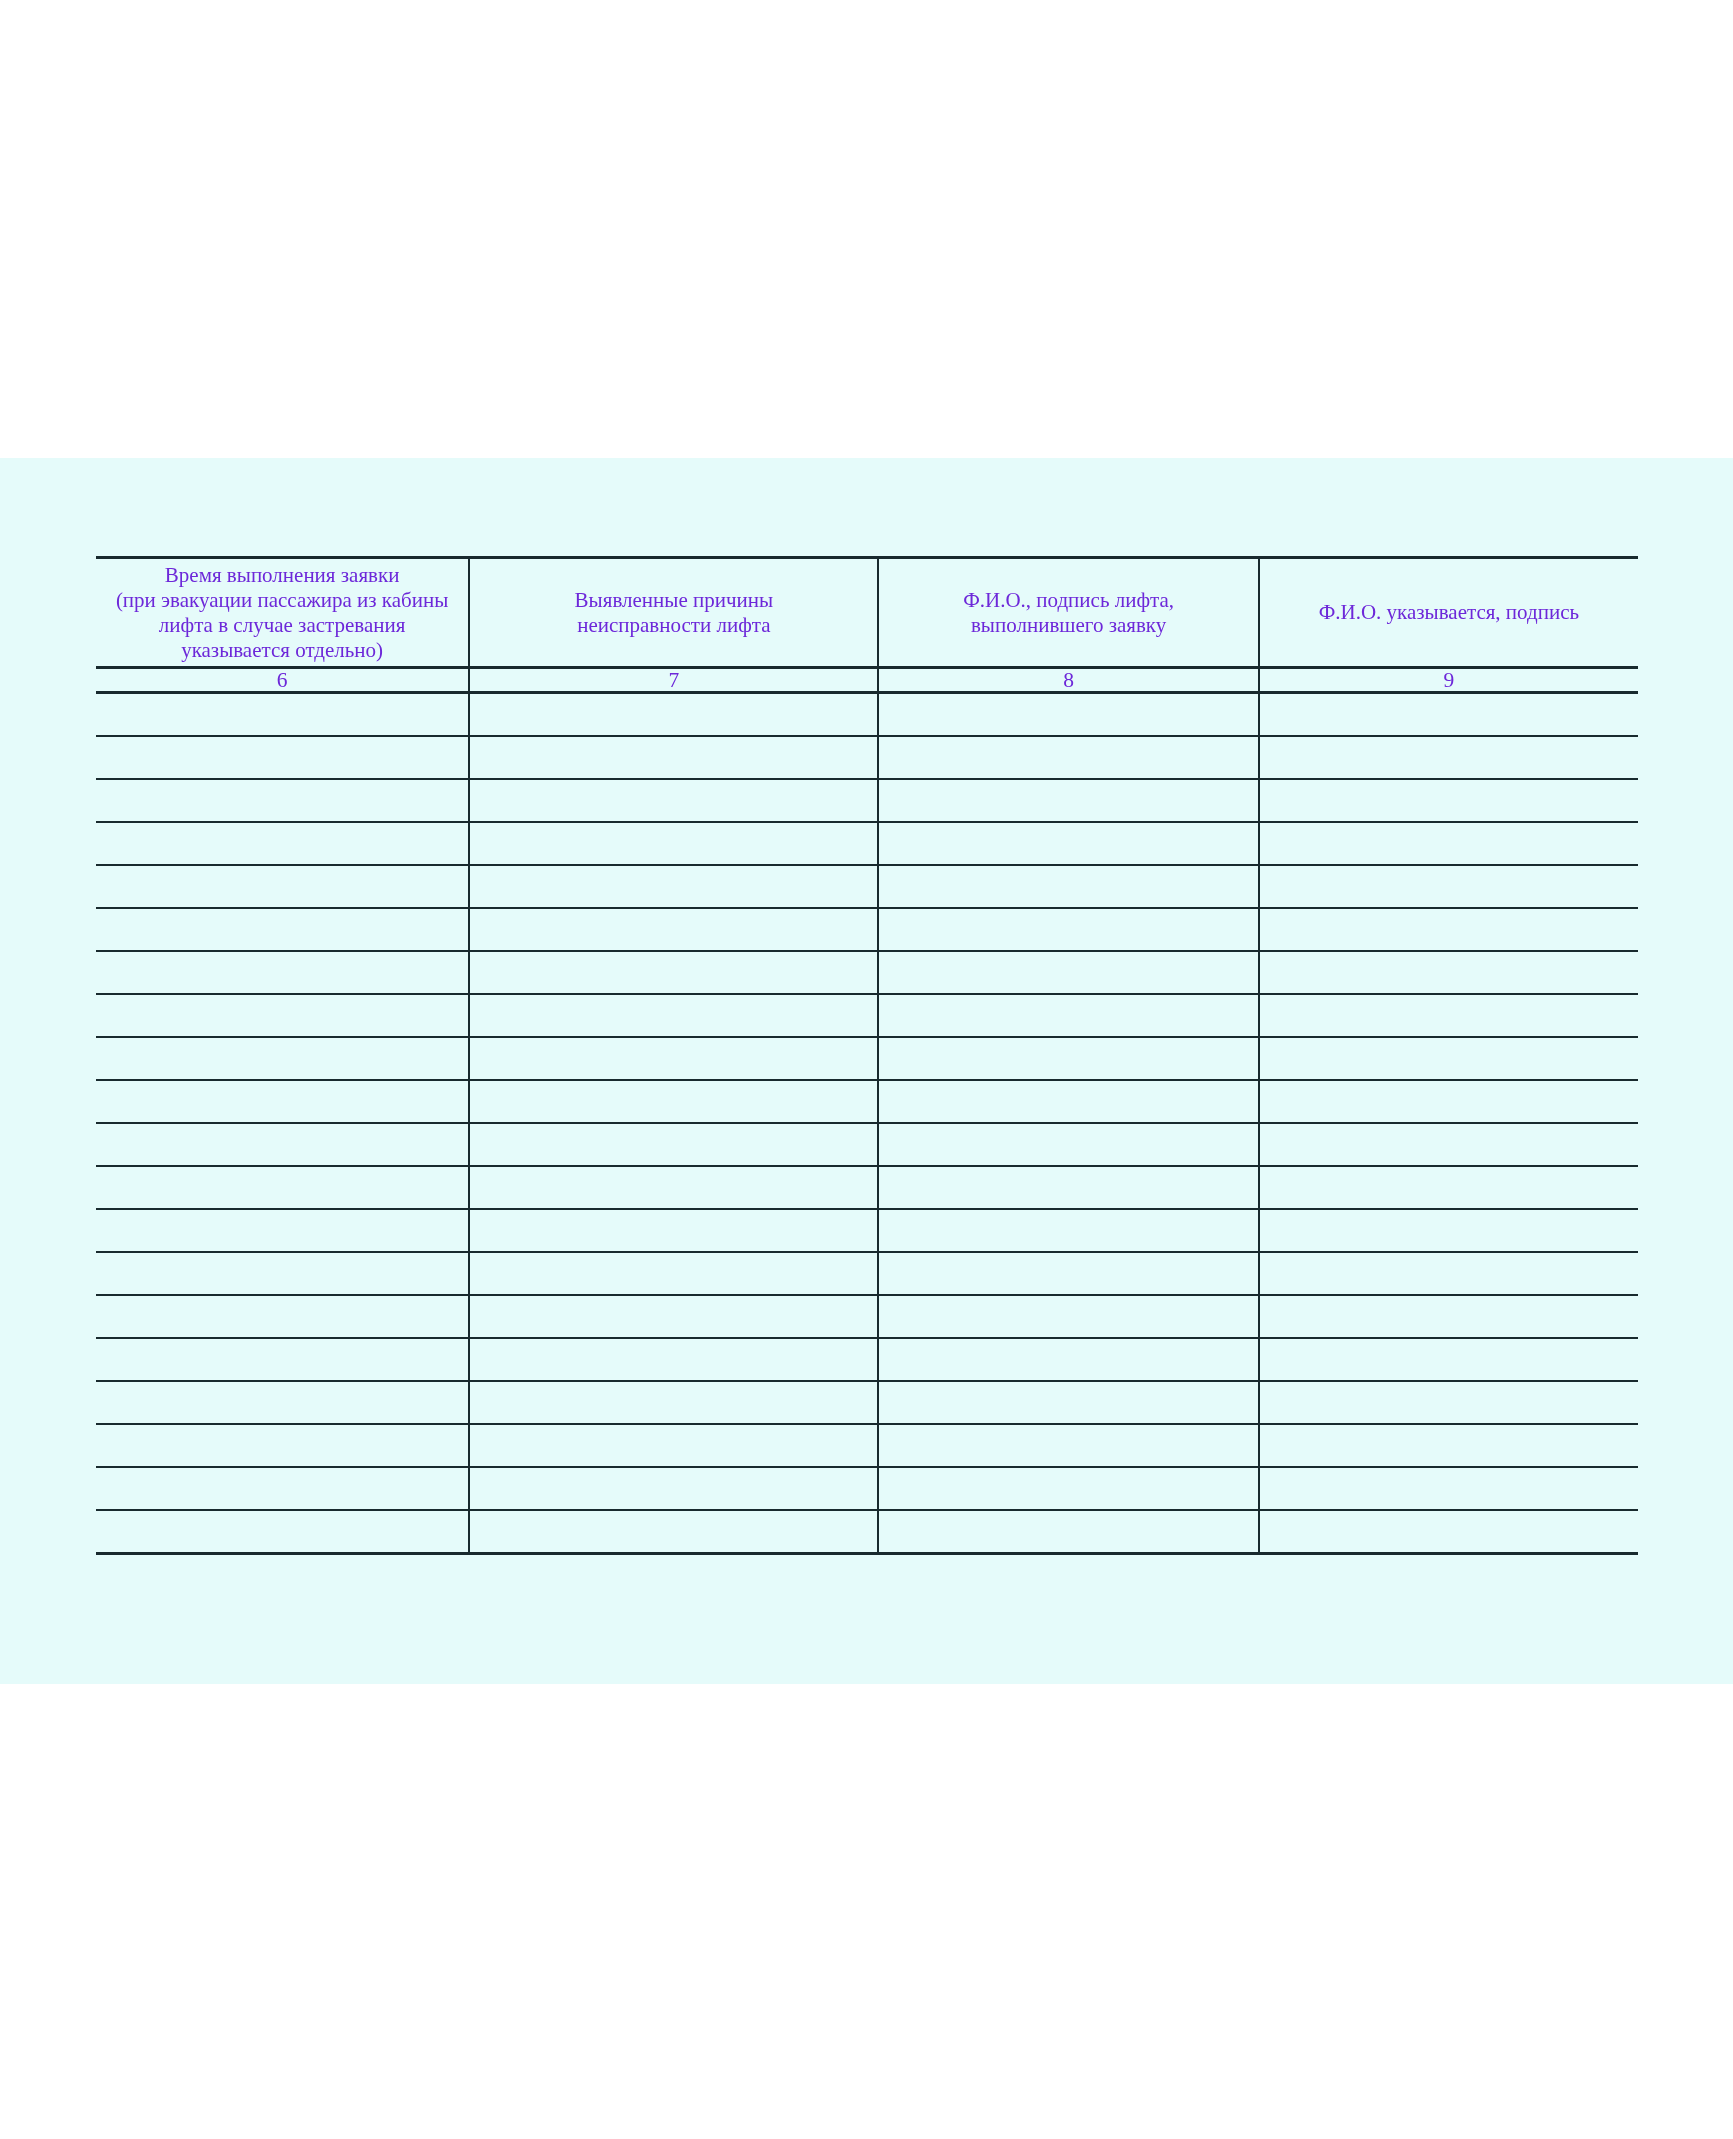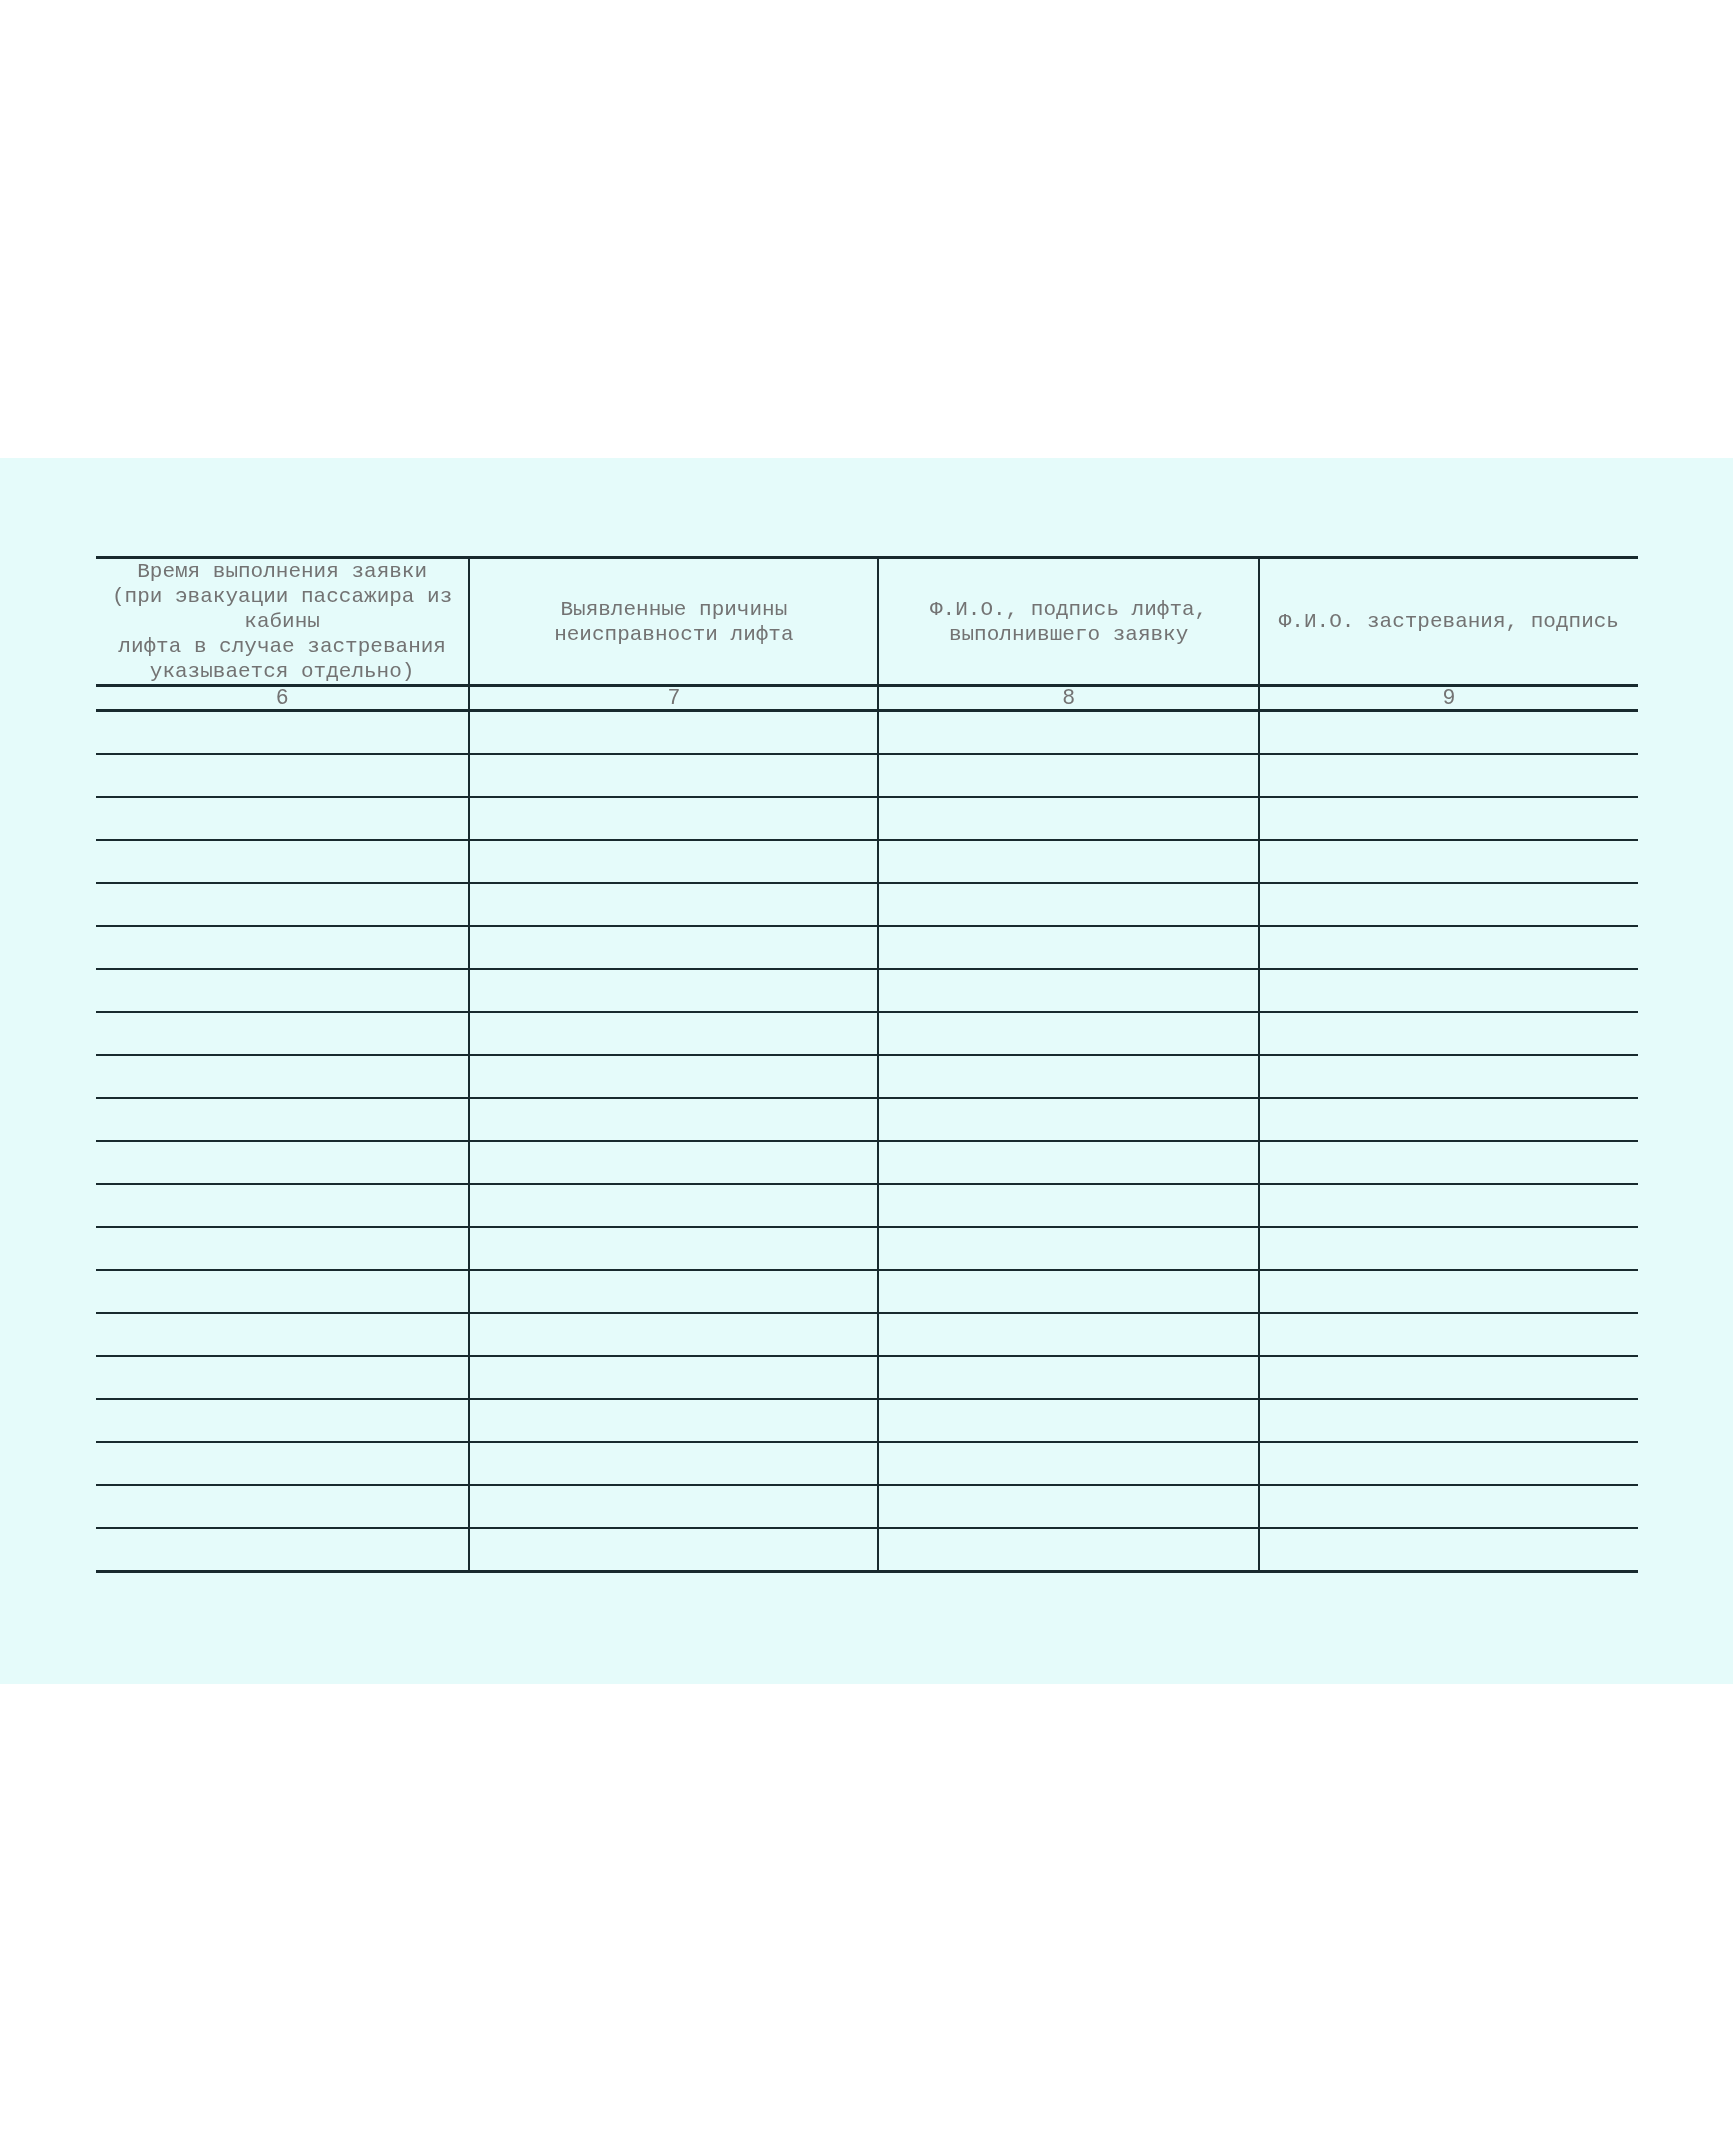--- a/index.html
+++ b/index.html
@@ -5,22 +5,22 @@
   :root{
     --line:#182a2e;
   }
   html,body{margin:0;padding:0;}
   .page{
     position:relative;
     width:1733px;
     height:2140px;
     background:#ffffff;
     overflow:hidden;
-    font-family:Liberation Mono, monospace;
-    color:#737373;
+    font-family:Liberation Serif, serif;
+    color:#6d28d9;
   }
   .band{
     position:absolute;
     left:0;
     top:458px;
     width:1733px;
     height:1226px;
   }
   table.journal{
     position:absolute;
@@ -83,21 +83,21 @@
     <thead>
       <tr class="hdr-row">
         <td>Время выполнения заявки
 (при эвакуации пассажира из кабины
 лифта в случае застревания
 указывается отдельно)</td>
         <td>Выявленные причины
 неисправности лифта</td>
         <td>Ф.И.О., подпись лифта,
 выполнившего заявку</td>
-        <td>Ф.И.О. застревания, подпись</td>
+        <td>Ф.И.О. указывается, подпись</td>
       </tr>
       <tr class="num-row">
         <td>6</td>
         <td>7</td>
         <td>8</td>
         <td>9</td>
       </tr>
     </thead>
     <tbody>
         <tr>

